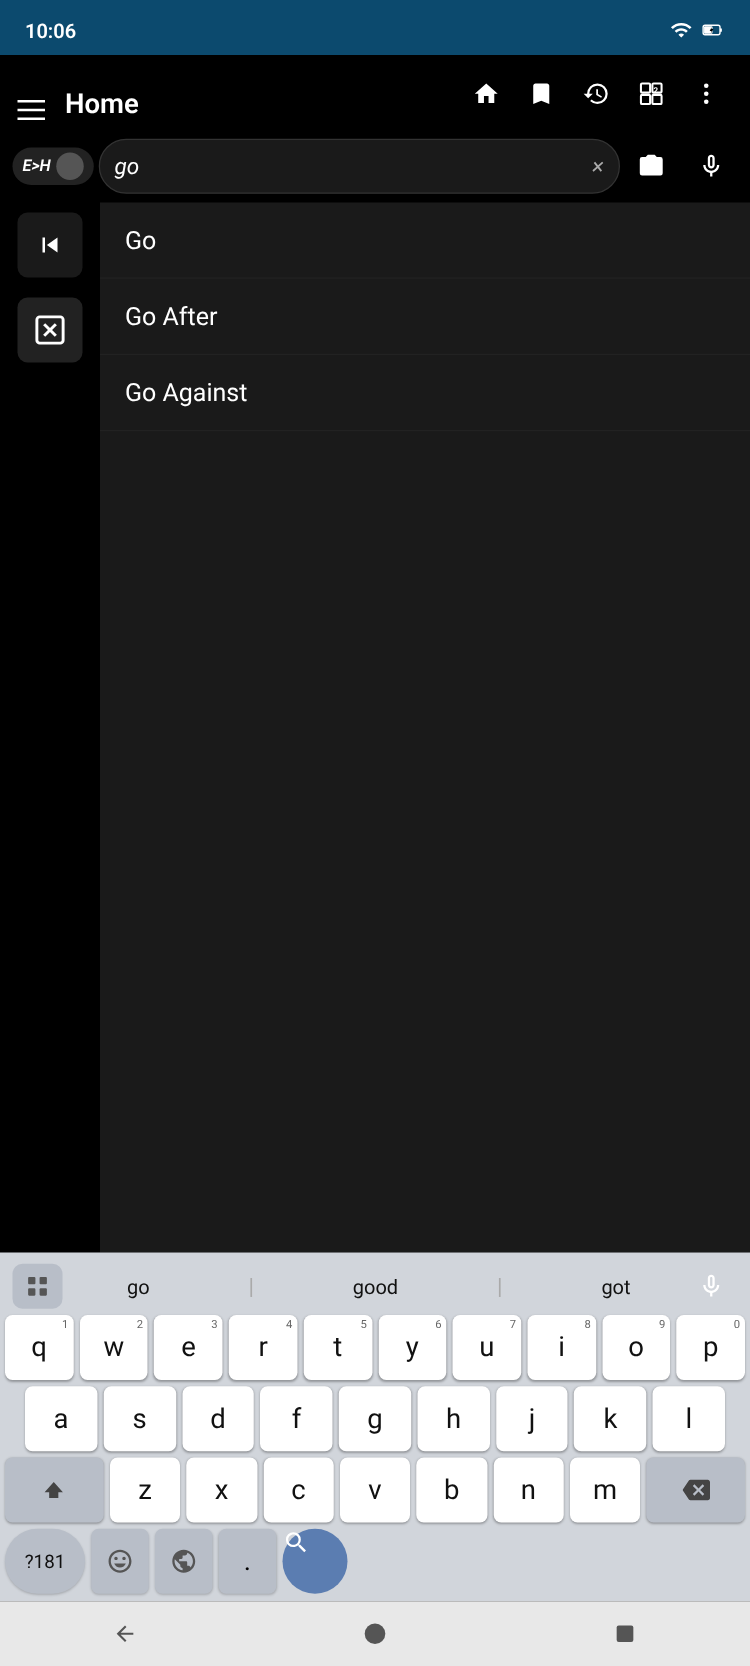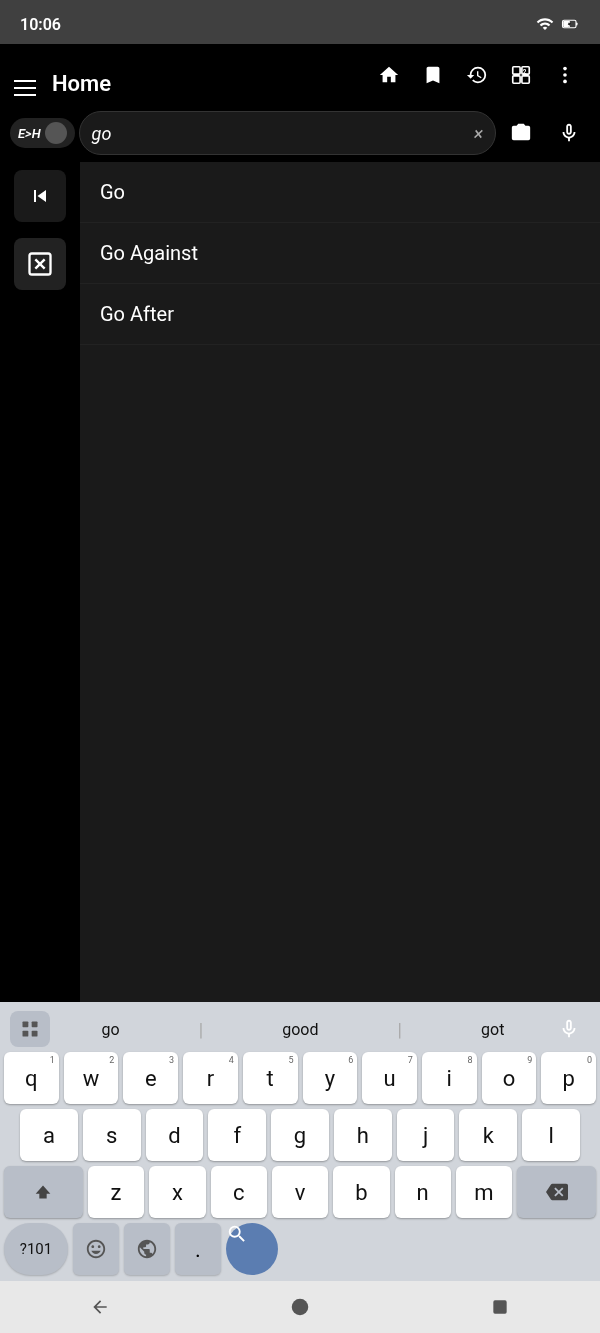--- a/index.html
+++ b/index.html
@@ -8,21 +8,21 @@
       height: 1333px;
       background: #000;
       font-family: 'Roboto', Arial, sans-serif;
       overflow: hidden;
       display: flex;
       flex-direction: column;
     }
 
     
     .status-bar {
-      background: #404040;
+      background: #0c4a6e;
       display: flex;
       justify-content: space-between;
       align-items: center;
       padding: 10px 20px 6px 20px;
       height: 44px;
     }
     .status-time {
       color: #fff;
       font-size: 16px;
       font-weight: 600;
@@ -466,22 +466,22 @@
     <div class="close-square-btn">
       <svg width="28" height="28" viewBox="0 0 24 24" fill="none" stroke="#fff" stroke-width="2">
         <rect x="3" y="3" width="18" height="18" rx="2"></rect>
         <line x1="8" y1="8" x2="16" y2="16"></line>
         <line x1="16" y1="8" x2="8" y2="16"></line>
       </svg>
     </div>
   </div>
   <div class="suggestions-list">
     <div class="suggestion-item">Go</div>
+    <div class="suggestion-item">Go After</div>
     <div class="suggestion-item">Go Against</div>
-    <div class="suggestion-item">Go After</div>
   </div>
 </div>
 
 <div class="keyboard-area">
 
   <div class="kb-suggestions">
     <div class="kb-grid-icon">
       <svg width="20" height="20" viewBox="0 0 24 24" fill="#555">
         <rect x="3" y="3" width="7" height="7" rx="1"></rect>
           <rect x="14" y="3" width="7" height="7" rx="1"></rect>
@@ -542,21 +542,21 @@
     <div class="kb-key">n</div>
     <div class="kb-key">m</div>
     <div class="kb-key kb-key-blue kb-key-backspace">
       <svg width="22" height="22" viewBox="0 0 24 24" fill="#444">
         <path d="M22 3H7c-.69 0-1.23.35-1.59.88L0 12l5.41 8.11c.36.53.9.89 1.59.89h15c1.1 0 2-.9 2-2V5c0-1.1-.9-2-2-2zm-3 12.59L17.59 17 14 13.41 10.41 17 9 15.59 12.59 12 9 8.41 10.41 7 14 10.59 17.59 7 19 8.41 15.41 12 19 15.59z"></path>
       </svg>
     </div>
   </div>
 
   <div class="kb-bottom-row">
-    <div class="kb-key-num">?101</div>
+    <div class="kb-key-num">?181</div>
     <div class="kb-key-emoji">
       <svg width="22" height="22" viewBox="0 0 24 24" fill="#555">
         <path d="M11.99 2C6.47 2 2 6.48 2 12s4.47 10 9.99 10C17.52 22 22 17.52 22 12S17.52 2 11.99 2zM12 20c-4.42 0-8-3.58-8-8s3.58-8 8-8 8 3.58 8 8-3.58 8-8 8zm3.5-9c.83 0 1.5-.67 1.5-1.5S16.33 8 15.5 8 14 8.67 14 9.5s.67 1.5 1.5 1.5zm-7 0c.83 0 1.5-.67 1.5-1.5S9.33 8 8.5 8 7 8.67 7 9.5 7.67 11 8.5 11zm3.5 6.5c2.33 0 4.31-1.46 5.11-3.5H6.89c.8 2.04 2.78 3.5 5.11 3.5z"></path>
       </svg>
     </div>
     <div class="kb-key-globe">
       <svg width="22" height="22" viewBox="0 0 24 24" fill="#555">
         <path d="M12 2C6.48 2 2 6.48 2 12s4.48 10 10 10 10-4.48 10-10S17.52 2 12 2zm-1 17.93c-3.95-.49-7-3.85-7-7.93 0-.62.08-1.21.21-1.79L9 15v1c0 1.1.9 2 2 2v1.93zm6.9-2.54c-.26-.81-1-1.39-1.9-1.39h-1v-3c0-.55-.45-1-1-1H8v-2h2c.55 0 1-.45 1-1V7h2c1.1 0 2-.9 2-2v-.41c2.93 1.19 5 4.06 5 7.41 0 2.08-.8 3.97-2.1 5.39z"></path>
       </svg>
     </div>

